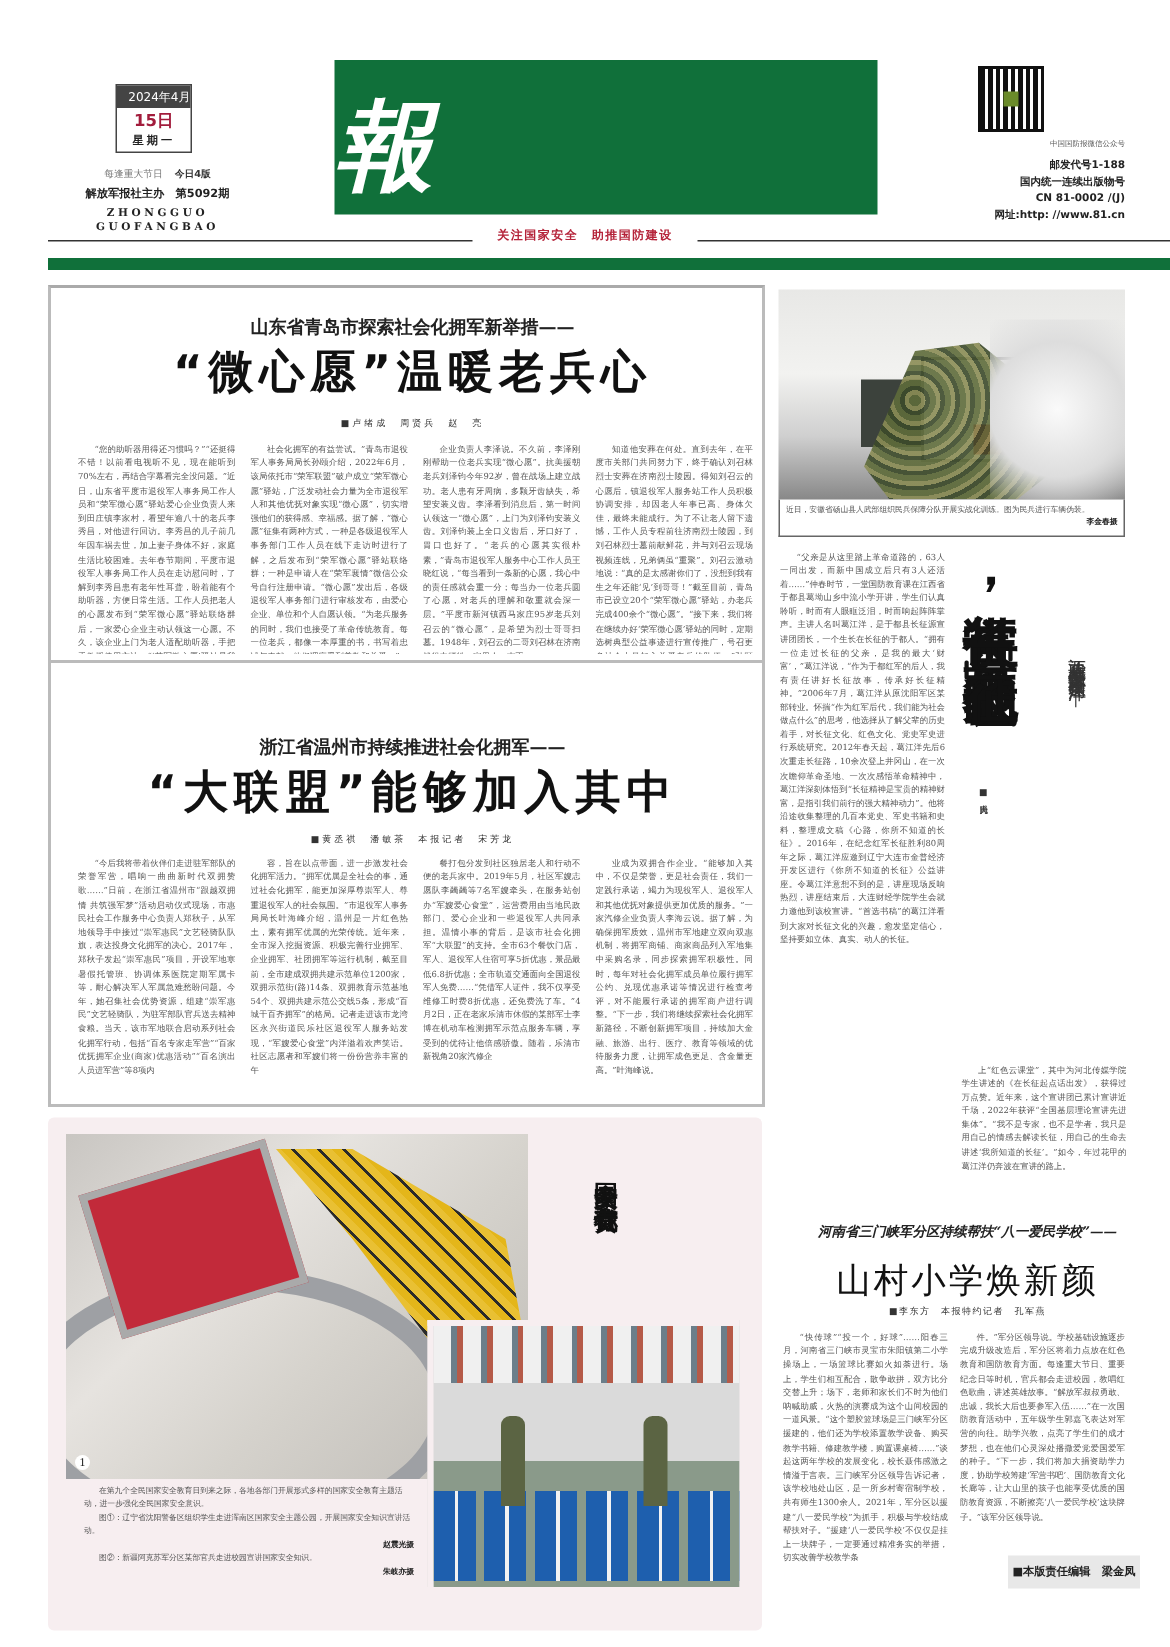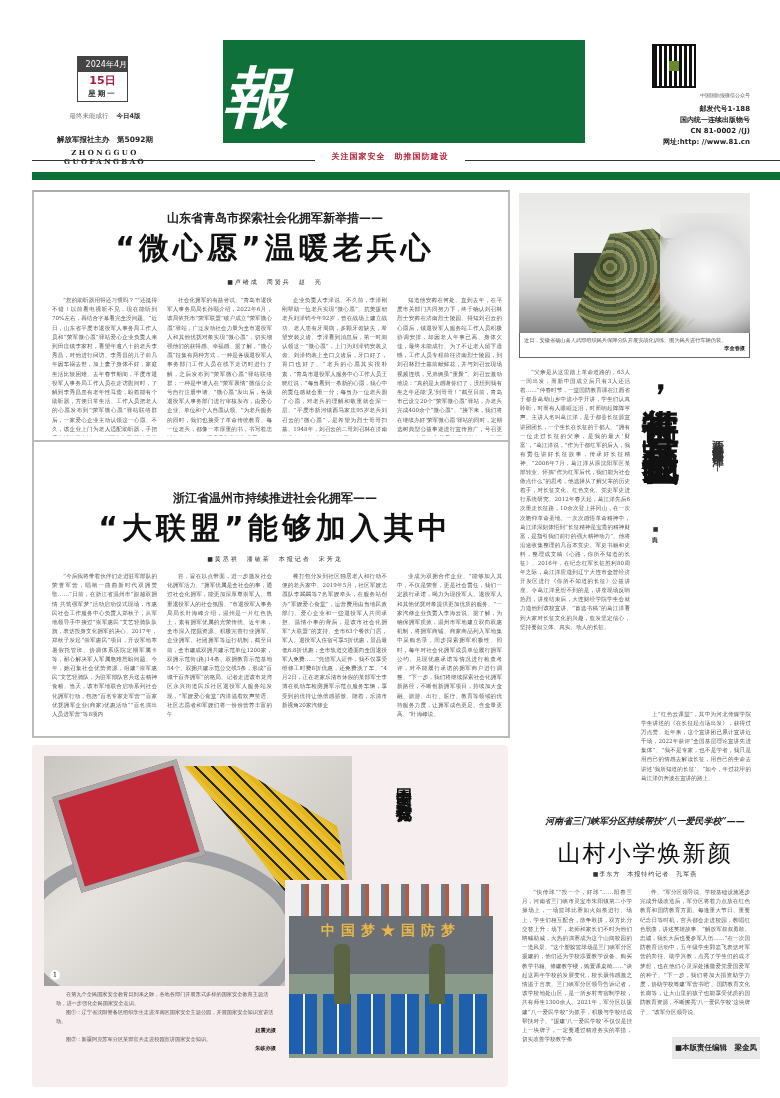--- a/index.html
+++ b/index.html
@@ -6,21 +6,21 @@
 body{width:780px;height:1098px;background:#fff;font-family:"DejaVu Serif","Liberation Serif",serif;color:#222;position:relative;overflow:hidden}
 .abs{position:absolute}
 
 .date-box{left:77px;top:56px;width:50px;width:51px;height:46px;border:1px solid #444;background:#fff}
 .date-box .ym{background:#444;color:#fff;font-family:"DejaVu Sans",sans-serif;font-size:8px;text-align:right;height:15px;line-height:15px}
 .date-box .day{color:#a21c3c;font-family:"DejaVu Sans",sans-serif;font-weight:bold;font-size:11px;text-align:center;line-height:15px;margin-top:1px}
 .date-box .wk{font-family:"DejaVu Sans",sans-serif;font-weight:bold;font-size:7.5px;text-align:center;line-height:12px;letter-spacing:2px}
 .hdr-info{left:30px;top:112px;width:150px;font-family:"DejaVu Sans",sans-serif;text-align:center}
 .hdr-info .l1{font-size:6.5px;color:#777}
 .hdr-info .l1 b{color:#333;font-weight:bold;margin-left:8px}
-.hdr-info .l2{font-size:7.5px;font-weight:bold;margin-top:14px}
+.hdr-info .l2{font-size:7.5px;font-weight:bold;margin-top:3px}
 .hdr-info .l3{font-size:7px;letter-spacing:2.4px;margin-top:3px;font-family:"DejaVu Serif",serif;font-weight:bold}
 .masthead{left:223px;top:40px;width:362px;height:103px;background:#10703a;display:flex;align-items:flex-end;justify-content:center}
 .masthead span{color:#fff;font-family:"DejaVu Serif",serif;font-size:66px;letter-spacing:10px;font-style:italic;font-weight:bold}
 .qr{left:652px;top:44px;width:44px;height:44px;background:
 repeating-linear-gradient(90deg,#111 0 3px,#fff 3px 5px),#fff;border:2px solid #111}
 .qr::after{content:"";position:absolute;left:15px;top:15px;width:10px;height:10px;background:#6a8a2a}
 .pub-info{left:600px;top:92px;width:150px;font-family:"DejaVu Sans",sans-serif;text-align:right}
 .pub-info .cap{font-size:5px;color:#555}
 .pub-info .ln{font-size:7px;font-weight:bold;line-height:11px}
 .rule-thin{left:32px;width:748px;height:1px;background:#333;top:160px}
@@ -75,21 +75,21 @@
 </style>
 </head>
 <body>
 
 <div class="abs date-box">
   <div class="ym">2024年4月</div>
   <div class="day">15日</div>
   <div class="wk">星期一</div>
 </div>
 <div class="abs hdr-info">
-  <div class="l1"><span>最终未能成行</span><b>今日4版</b></div>
+  <div class="l1"><span>每逢重大节日</span><b>今日4版</b></div>
   <div class="l2"><span>解放军报社主办</span>　<span>第5092期</span></div>
   <div class="l3">ZHONGGUO GUOFANGBAO</div>
 </div>
 <div class="abs masthead">
   <span>中國國防報</span>
 </div>
 <div class="abs qr"></div>
 <div class="abs pub-info">
   <div class="cap">中国国防报微信公众号</div>
   <div class="ln" style="margin-top:6px">邮发代号1-188</div>
@@ -146,23 +146,20 @@
 <div class="abs feature"></div>
 <div class="abs photo2">
   <div class="ring"></div>
   <div class="book"></div>
   <div class="crowd"></div>
   <div class="num">1</div>
 </div>
 <div class="abs vtitle">国家安全　你我有责</div>
 <div class="abs photo3">
   <div class="bldg"></div>
-  <div class="wall">
-      <span>中国梦★国防梦</span>
-    </div>
   <div class="ground"></div>
   <div class="kids"></div>
   <div class="soldier" style="left:45px"></div>
   <div class="soldier" style="left:140px"></div>
 </div>
 <div class="abs cap2">
   <p>在第九个全民国家安全教育日到来之际，各地各部门开展形式多样的国家安全教育主题活动，进一步强化全民国家安全意识。</p>
   <p>图①：辽宁省沈阳警备区组织学生走进浑南区国家安全主题公园，开展国家安全知识宣讲活动。</p>
   <div class="cr">赵震光摄</div>
   <p>图②：新疆阿克苏军分区某部官兵走进校园宣讲国家安全知识。</p>

